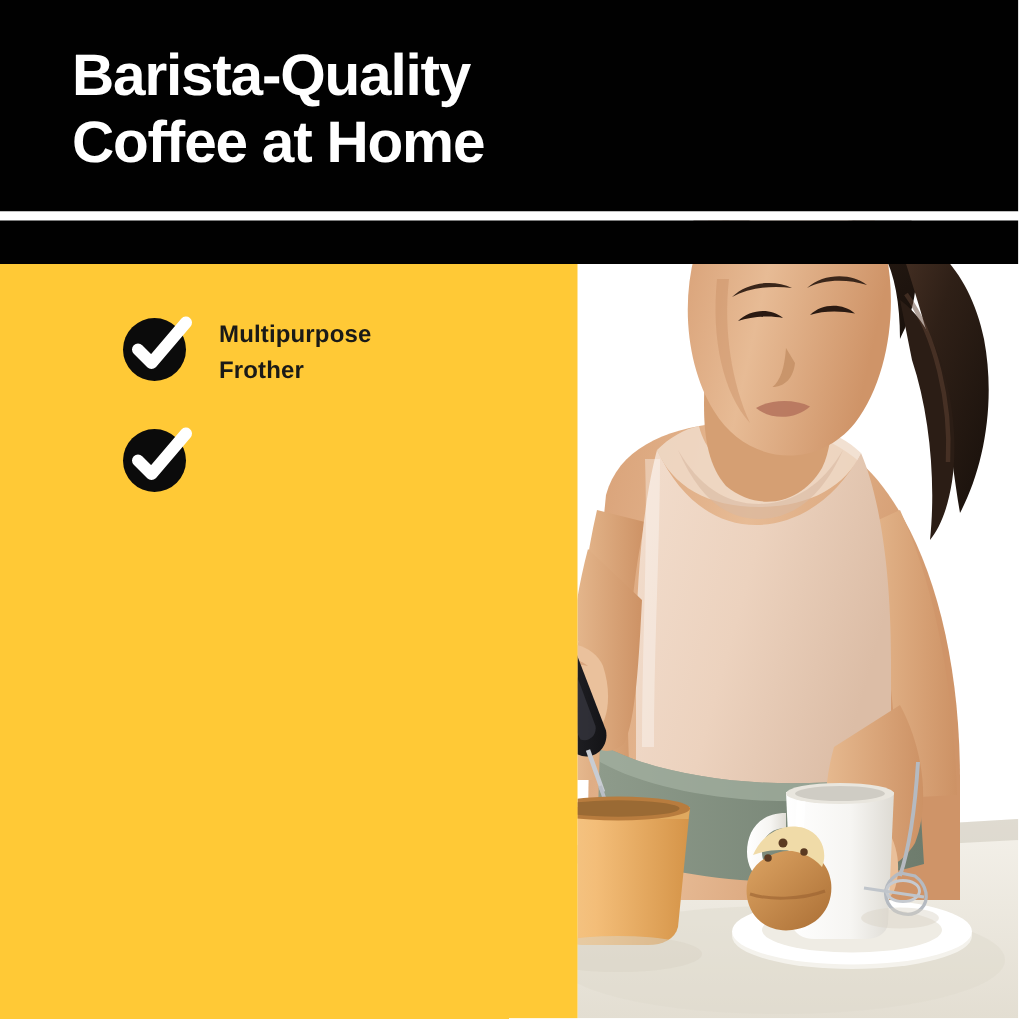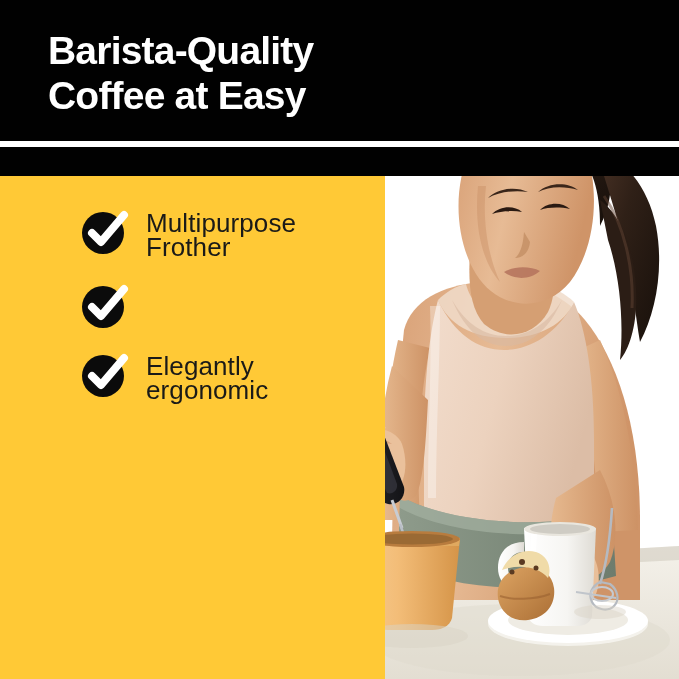--- a/index.html
+++ b/index.html
@@ -60,25 +60,26 @@
   .check-badge .disc{
     position:absolute;left:0;top:4px;width:42px;height:42px;
     background:#0b0b0b;border-radius:50%;
   }
   .check-badge svg{
     position:absolute;left:-1px;top:0;width:48px;height:48px;
   }
   .feature-label{
     color:#1a1a18;
     font-family:"Liberation Sans",sans-serif;
-    font-size:26px;
+    font-size:16px;
     line-height:23.5px;
     letter-spacing:0.1px;
     padding-top:6px;
     white-space:pre-line;
+    font-weight:bold;
   }
 
   
   .logo{
     position:absolute;left:110px;top:488px;width:185px;height:150px;z-index:7;
     text-align:center;
   }
   .logo-mark{
     width:112px;height:86px;margin:0 auto;display:block;
   }
@@ -315,21 +316,21 @@
     </svg>
   </div>
 
   <div class="panel-yellow"></div>
 
   <div class="header-band"></div>
   <div class="header-rule"></div>
   <div class="header-band2"></div>
 
   <div class="headline">Barista-Quality
-Coffee at Easy</div>
+Coffee at Home</div>
 
   <div class="features">
 
     <div class="feature">
       <span class="check-badge">
         <span class="disc"></span>
         <svg viewBox="0 0 48 48" xmlns="http://www.w3.org/2000/svg">
           <path d="M11 25 L20 34 L43 7" fill="none" stroke="#ffffff" stroke-width="8" stroke-linecap="round" stroke-linejoin="round"></path>
         </svg>
       </span>
@@ -339,27 +340,17 @@
 
     <div class="feature">
       <span class="check-badge">
         <span class="disc"></span>
         <svg viewBox="0 0 48 48" xmlns="http://www.w3.org/2000/svg">
           <path d="M11 25 L20 34 L43 7" fill="none" stroke="#ffffff" stroke-width="8" stroke-linecap="round" stroke-linejoin="round"></path>
         </svg>
       </span>
     </div>
 
-    <div class="feature">
-      <span class="check-badge">
-        <span class="disc"></span>
-        <svg viewBox="0 0 48 48" xmlns="http://www.w3.org/2000/svg">
-          <path d="M11 25 L20 34 L43 7" fill="none" stroke="#ffffff" stroke-width="8" stroke-linecap="round" stroke-linejoin="round"></path>
-        </svg>
-      </span>
-      <span class="feature-label">Elegantly
-ergonomic</span>
-    </div>
 
   </div>
 
 
 </div>
 
 </body></html>

